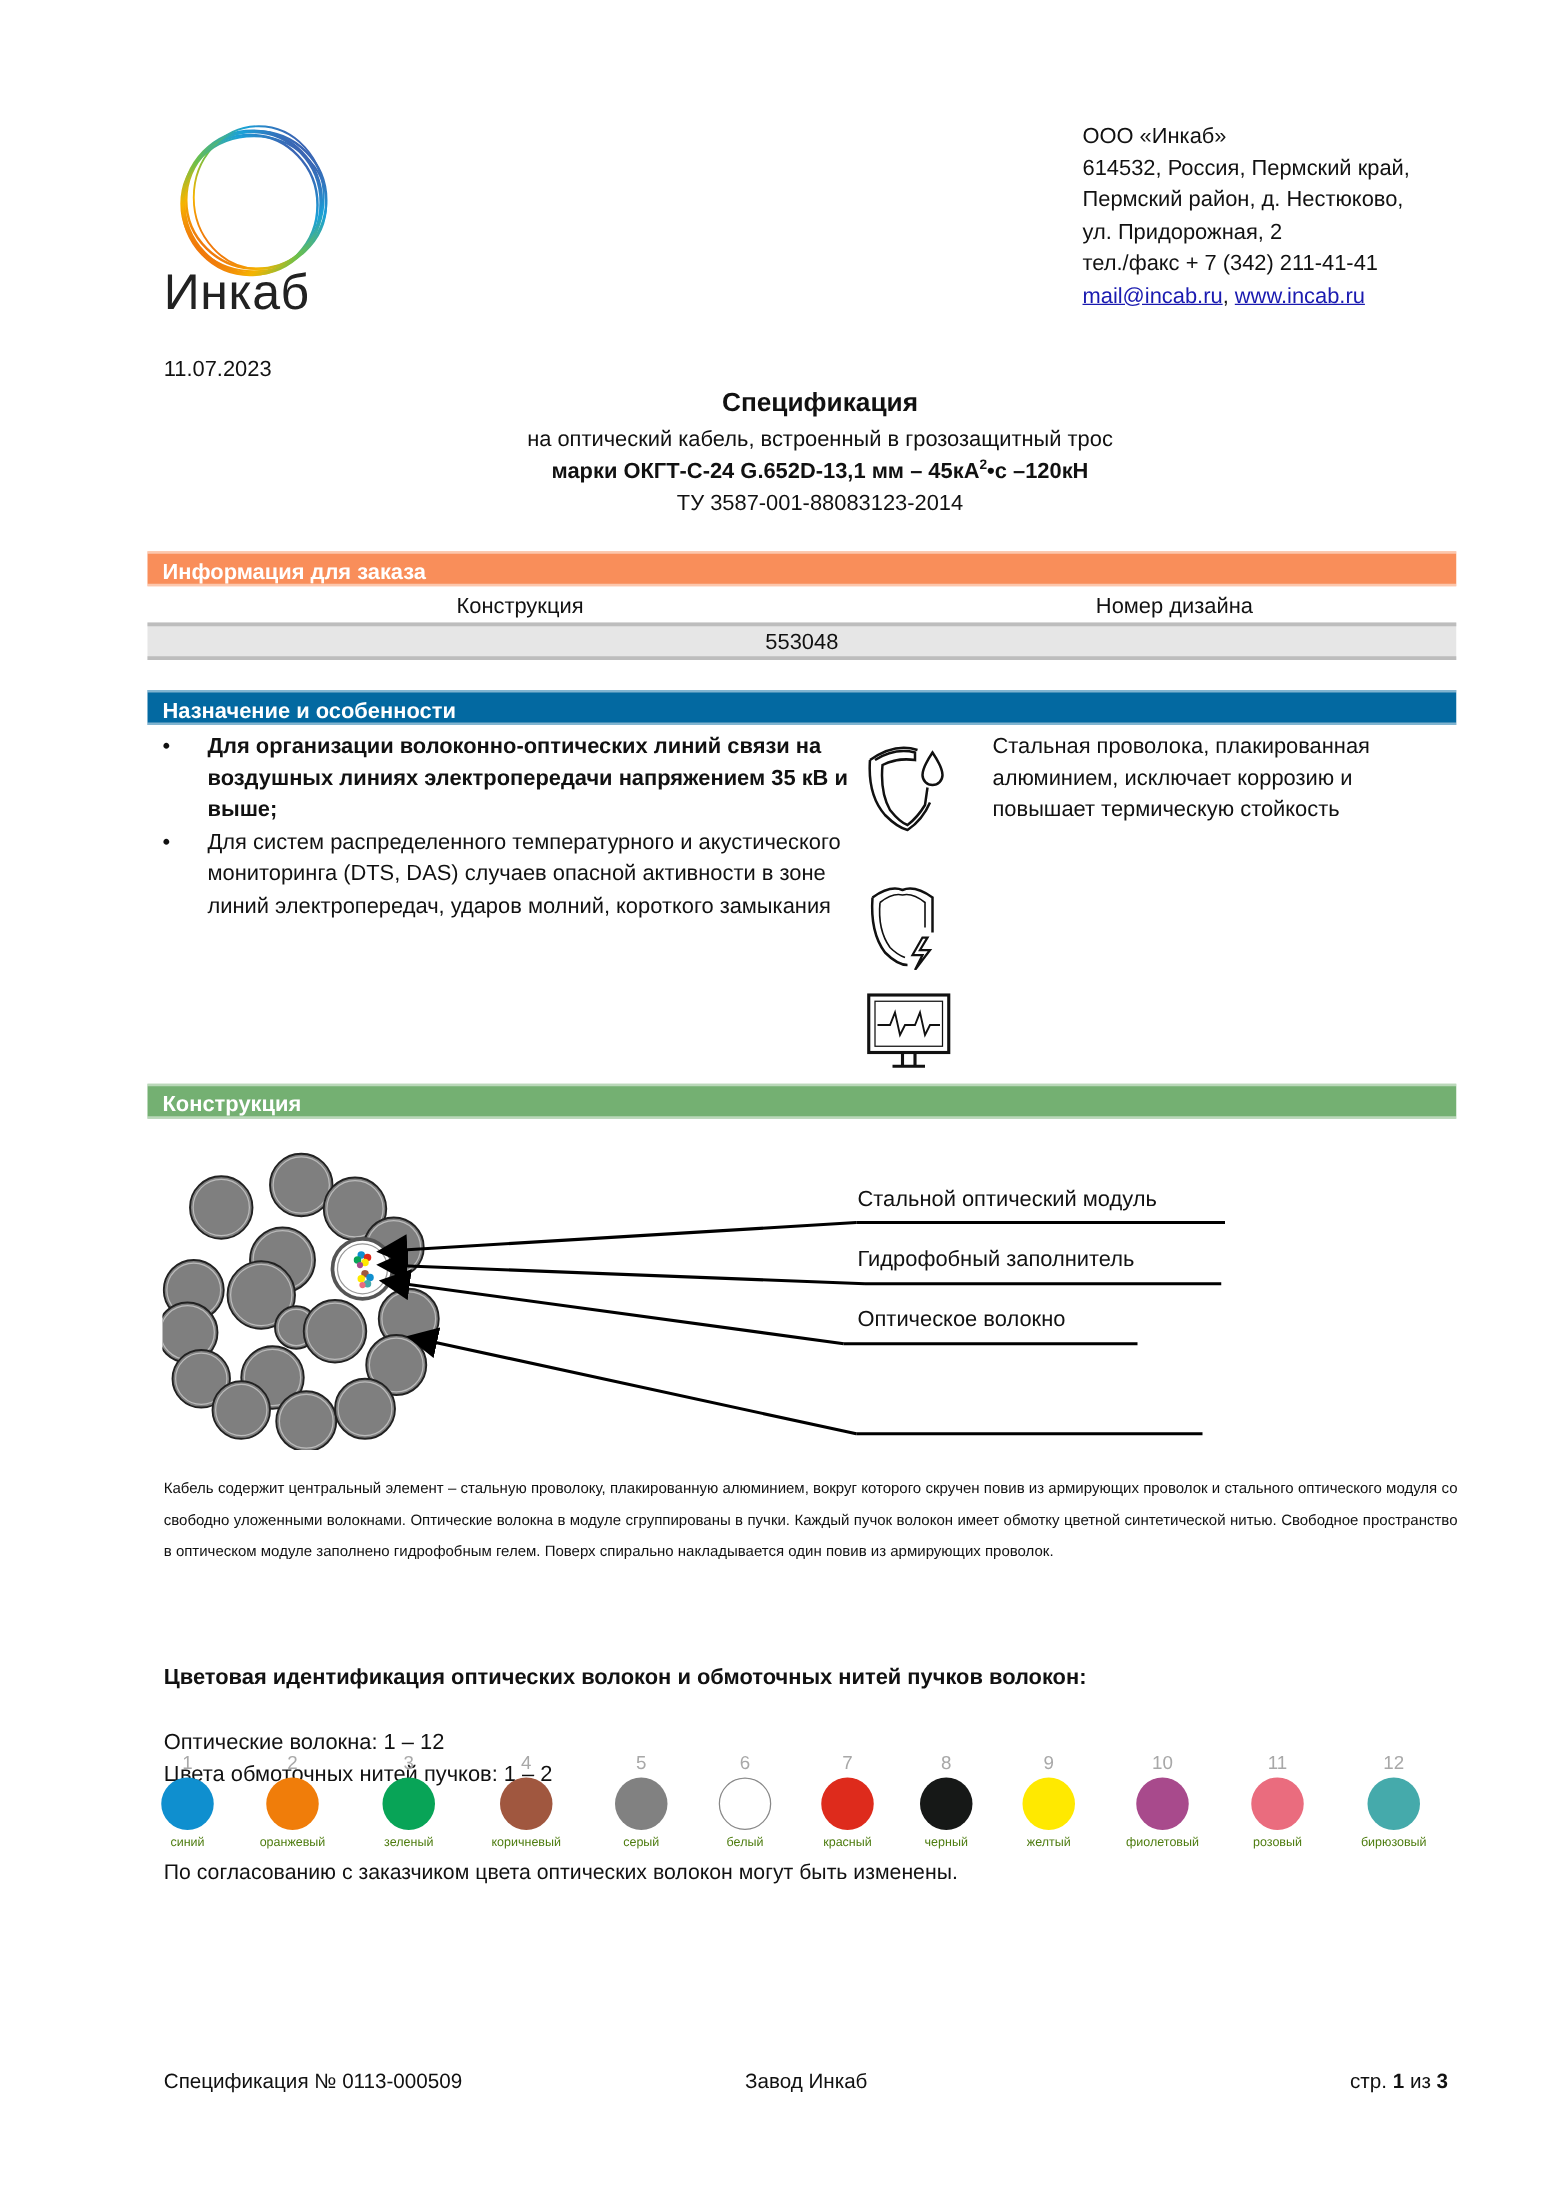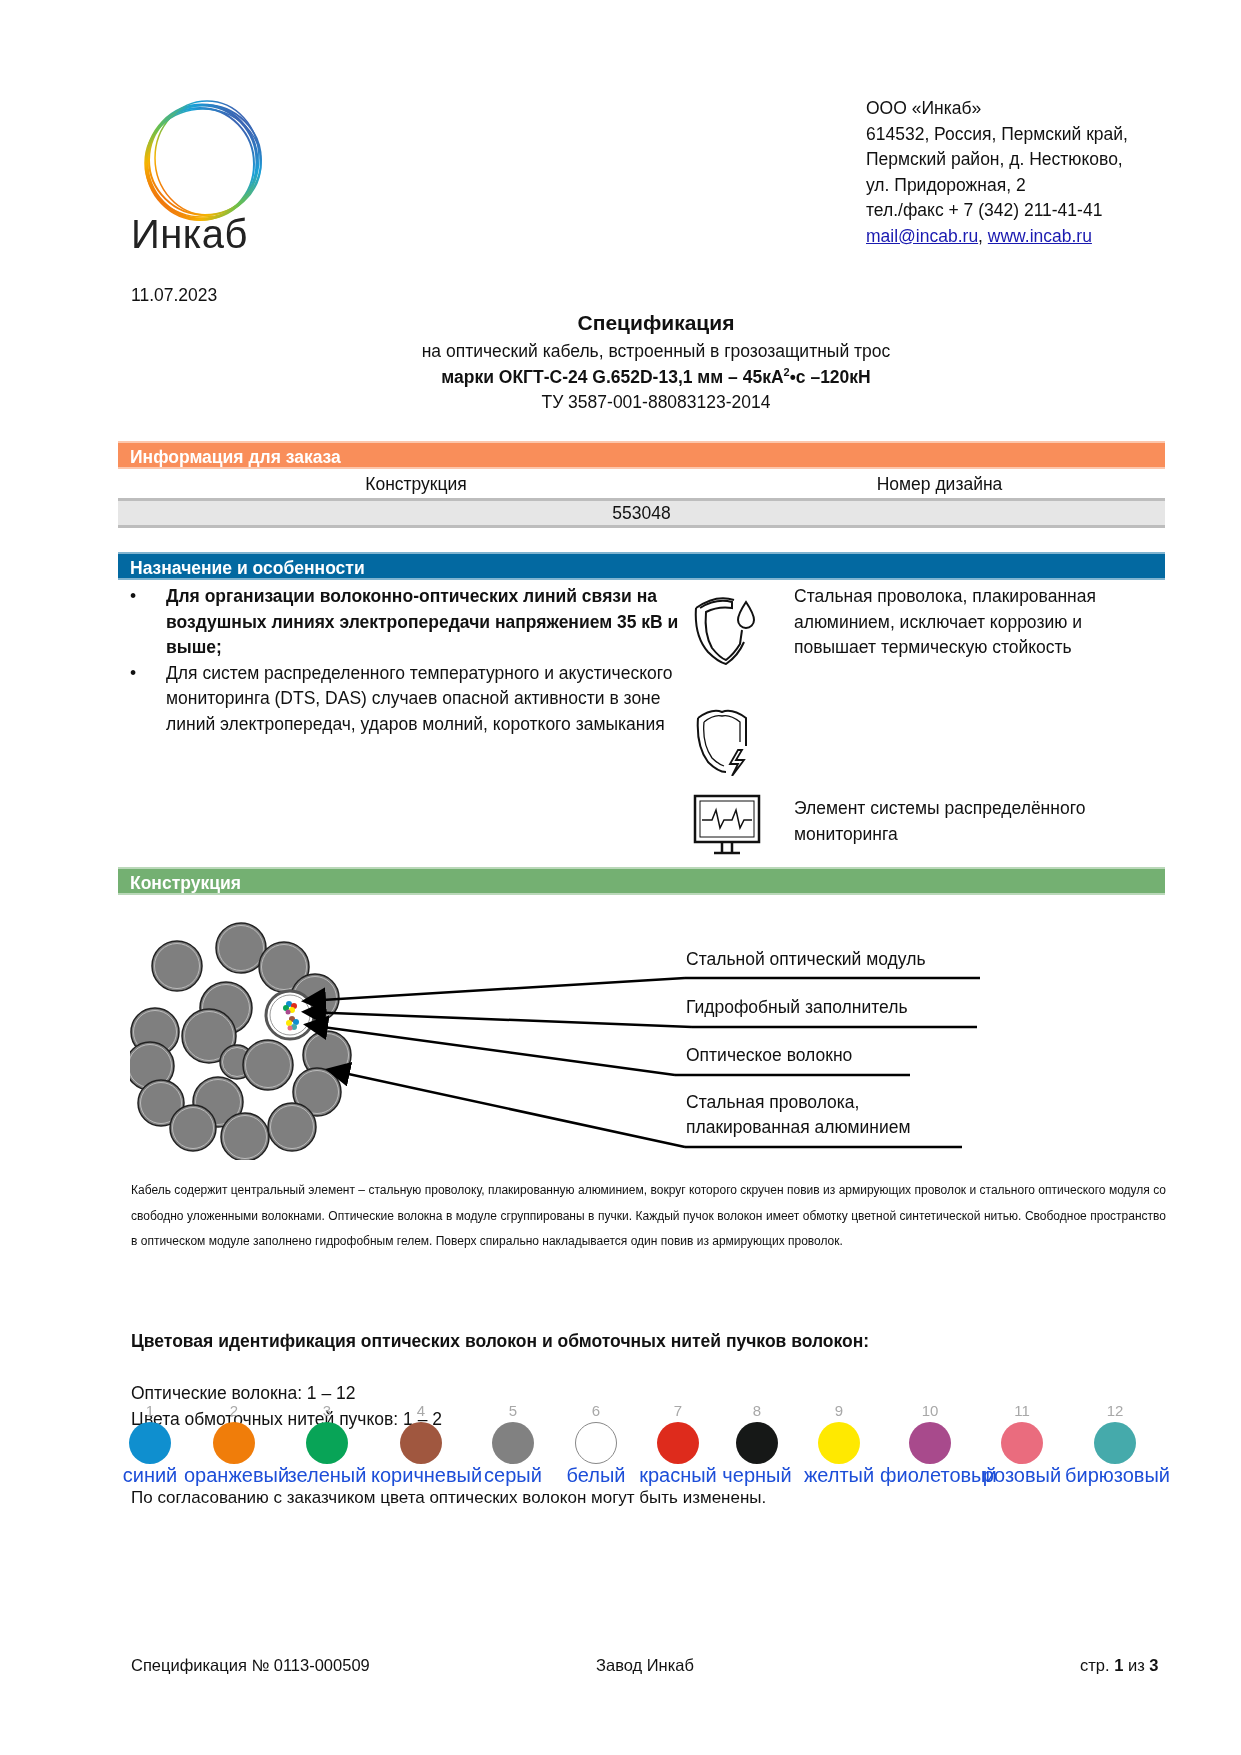--- a/index.html
+++ b/index.html
@@ -29,21 +29,21 @@
   .feat{left:692px;width:440px;display:flex;align-items:flex-start;font-size:17.5px;line-height:25.5px;}
   .feat .ic{width:70px;height:70px;flex:none;margin-right:32px;}
   .diagram{left:130px;top:915px;width:850px;height:245px;}
   .para{left:131px;top:1178px;width:1035px;font-size:12px;line-height:25.5px;text-align:justify;}
   .chead{left:131px;top:1329px;font-size:17.5px;font-weight:bold;line-height:25.5px;}
   .cl{left:131px;font-size:17.5px;line-height:25.5px;margin-top:26px;}
   .swatches{left:118px;top:1402px;width:1060px;height:92px;}
   .sw{position:absolute;top:0;width:100px;text-align:center;}
   .sw .n{font-size:15px;color:#a8a8a8;line-height:18px;}
   .sw .circ{width:42px;height:42px;border-radius:50%;margin:2px auto 0;box-sizing:border-box;}
-  .sw .nm{font-size:20px;color:#1d4ed8;line-height:22px;white-space:nowrap;}
+  .sw .nm{font-size:10px;color:#4d7c0f;line-height:22px;white-space:nowrap;}
   .note{left:131px;top:1488px;font-size:17px;}
   .footer{top:1656px;font-size:16.5px;}
 </style>
 </head>
 <body>
 
 <svg class="abs logo" viewBox="0 0 150 170">
   <defs>
     <linearGradient id="rg" x1="0" y1="1" x2="1" y2="0">
       <stop offset="0" stop-color="#e8261c"></stop>
@@ -113,21 +113,20 @@
     <path d="M46 44 L38 58 L46 58 L40 70 L52 54 L44 54 L50 44 Z" fill="#fff" stroke="#111" stroke-width="1.8"></path>
   </svg>
 </div>
 <div class="abs feat" style="top:796px;">
   <svg class="ic" viewBox="0 0 70 70" style="margin-top:-4px;">
     <rect x="3" y="4" width="64" height="46" fill="none" stroke="#111" stroke-width="2.5"></rect>
     <rect x="8" y="9" width="54" height="36" fill="none" stroke="#111" stroke-width="1"></rect>
     <path d="M10 28 L20 28 L24 18 L28 36 L32 28 L40 28 L44 18 L48 36 L52 28 L60 28" fill="none" stroke="#111" stroke-width="1.5"></path>
     <path d="M30 50 L30 60 M40 50 L40 60 M22 61 L48 61" fill="none" stroke="#111" stroke-width="2.5"></path>
   </svg>
-  <div>Элемент системы распределённого мониторинга</div>
 </div>
 
 <div class="abs bar bar-green">Конструкция</div>
 
 <div class="abs diagram">
   <svg width="850" height="245" viewBox="0 0 850 245" style="position:absolute;left:0;top:0;">
     <defs>
       <marker id="ah" markerWidth="10" markerHeight="10" refX="8" refY="5" orient="auto">
         <path d="M0 0 L10 5 L0 10 Z" fill="#000"></path>
       </marker>
@@ -191,24 +190,20 @@
       <path d="M562 112 L847 112"></path>
       <path d="M545 160 L178 110" marker-end="url(#ah)"></path>
       <path d="M545 160 L780 160"></path>
       <path d="M555 232 L200 155" marker-end="url(#ah)"></path>
       <path d="M555 232 L832 232"></path>
     </g>
   </svg>
   <div class="abs" style="left:556px;top:34px;font-size:17.5px;">Стальной оптический модуль</div>
   <div class="abs" style="left:556px;top:82px;font-size:17.5px;">Гидрофобный заполнитель</div>
   <div class="abs" style="left:556px;top:130px;font-size:17.5px;">Оптическое волокно</div>
-  <div class="abs" style="left:556px;top:175px;font-size:17.5px;line-height:25px;">
-    <div>Стальная проволока,</div>
-    <div>плакированная алюминием</div>
-  </div>
 </div>
 
 <div class="abs para">Кабель содержит центральный элемент – стальную проволоку, плакированную алюминием, вокруг которого скручен повив из армирующих проволок и стального оптического модуля со свободно уложенными волокнами. Оптические волокна в модуле сгруппированы в пучки. Каждый пучок волокон имеет обмотку цветной синтетической нитью. Свободное пространство в оптическом модуле заполнено гидрофобным гелем. Поверх спирально накладывается один повив из армирующих проволок.</div>
 
 <div class="abs chead">Цветовая идентификация оптических волокон и обмоточных нитей пучков волокон:</div>
 <div class="abs cl" style="top:1355px;">Оптические волокна: 1 – 12</div>
 <div class="abs cl" style="top:1381px;">Цвета обмоточных нитей пучков: 1 – 2</div>
 
 <div class="abs swatches" id="swatches">
     <div class="sw" style="left: -18px;">

